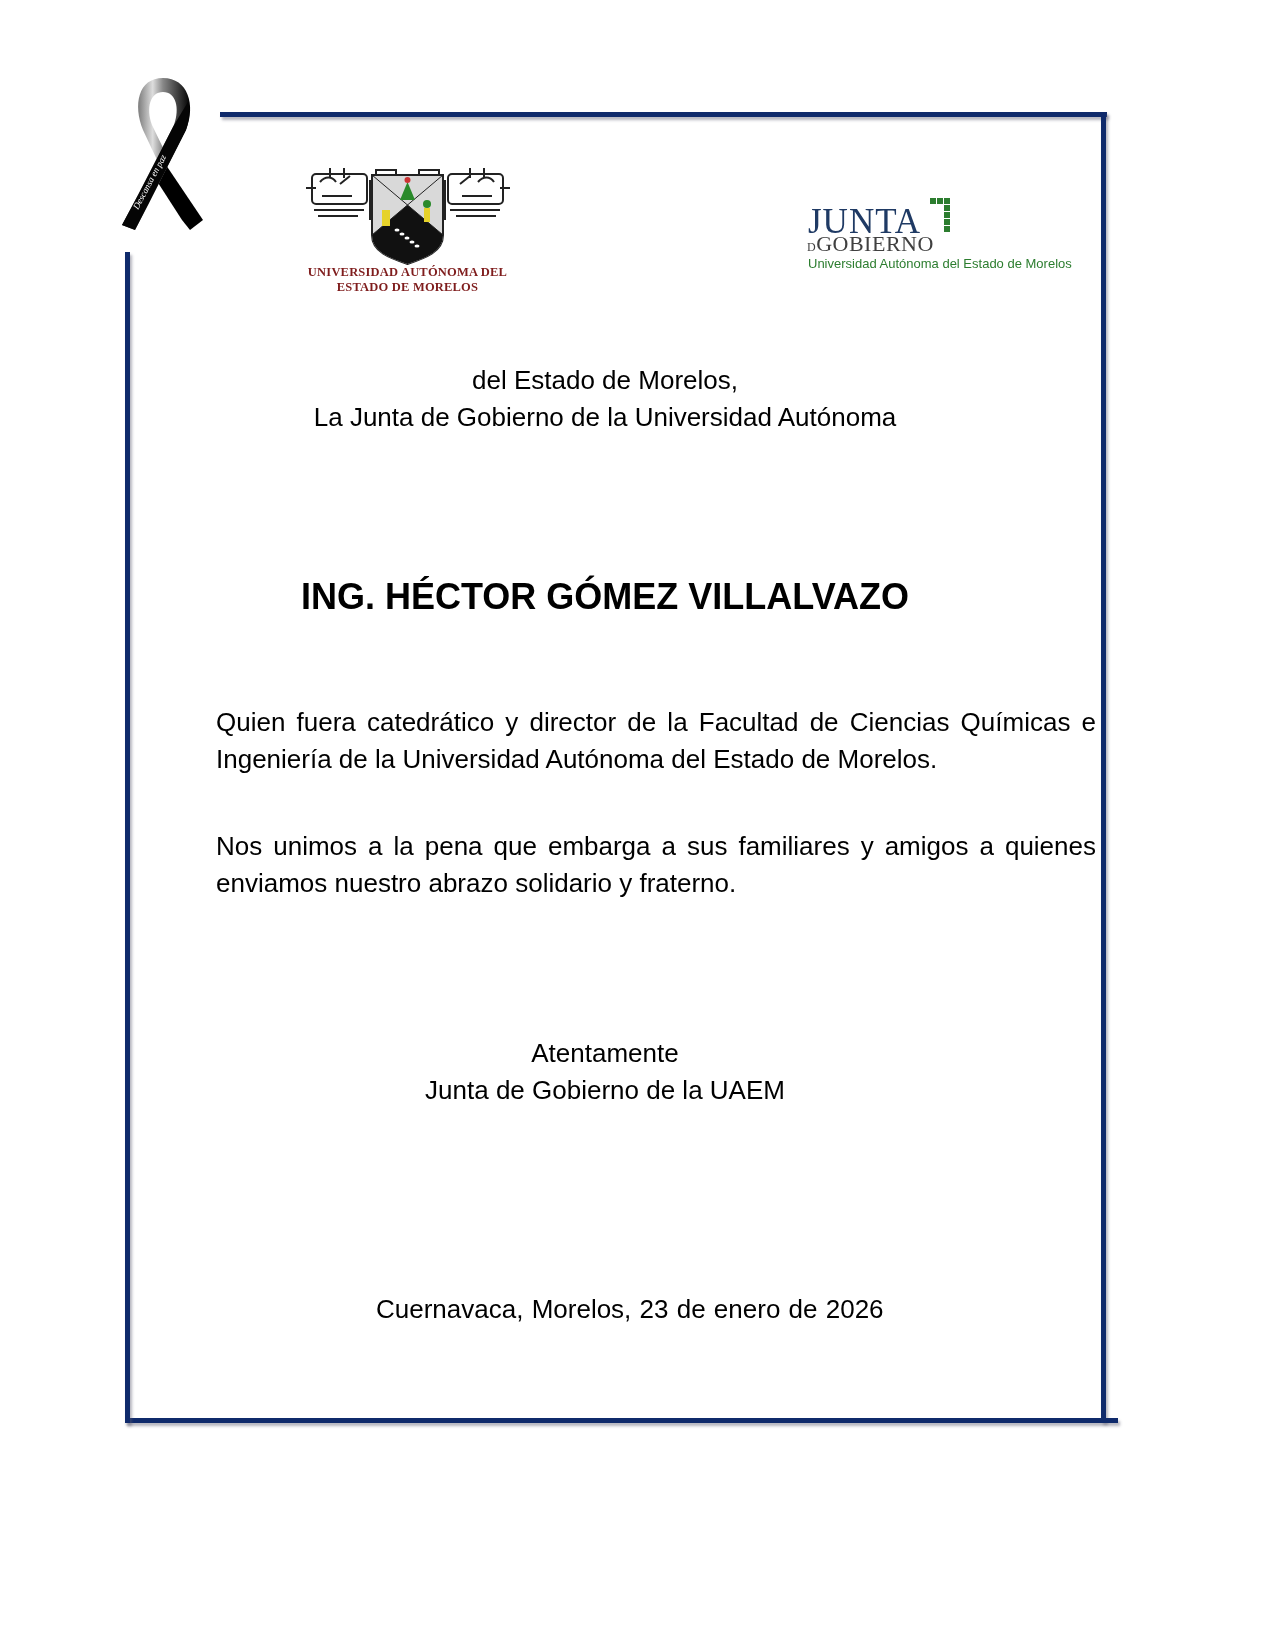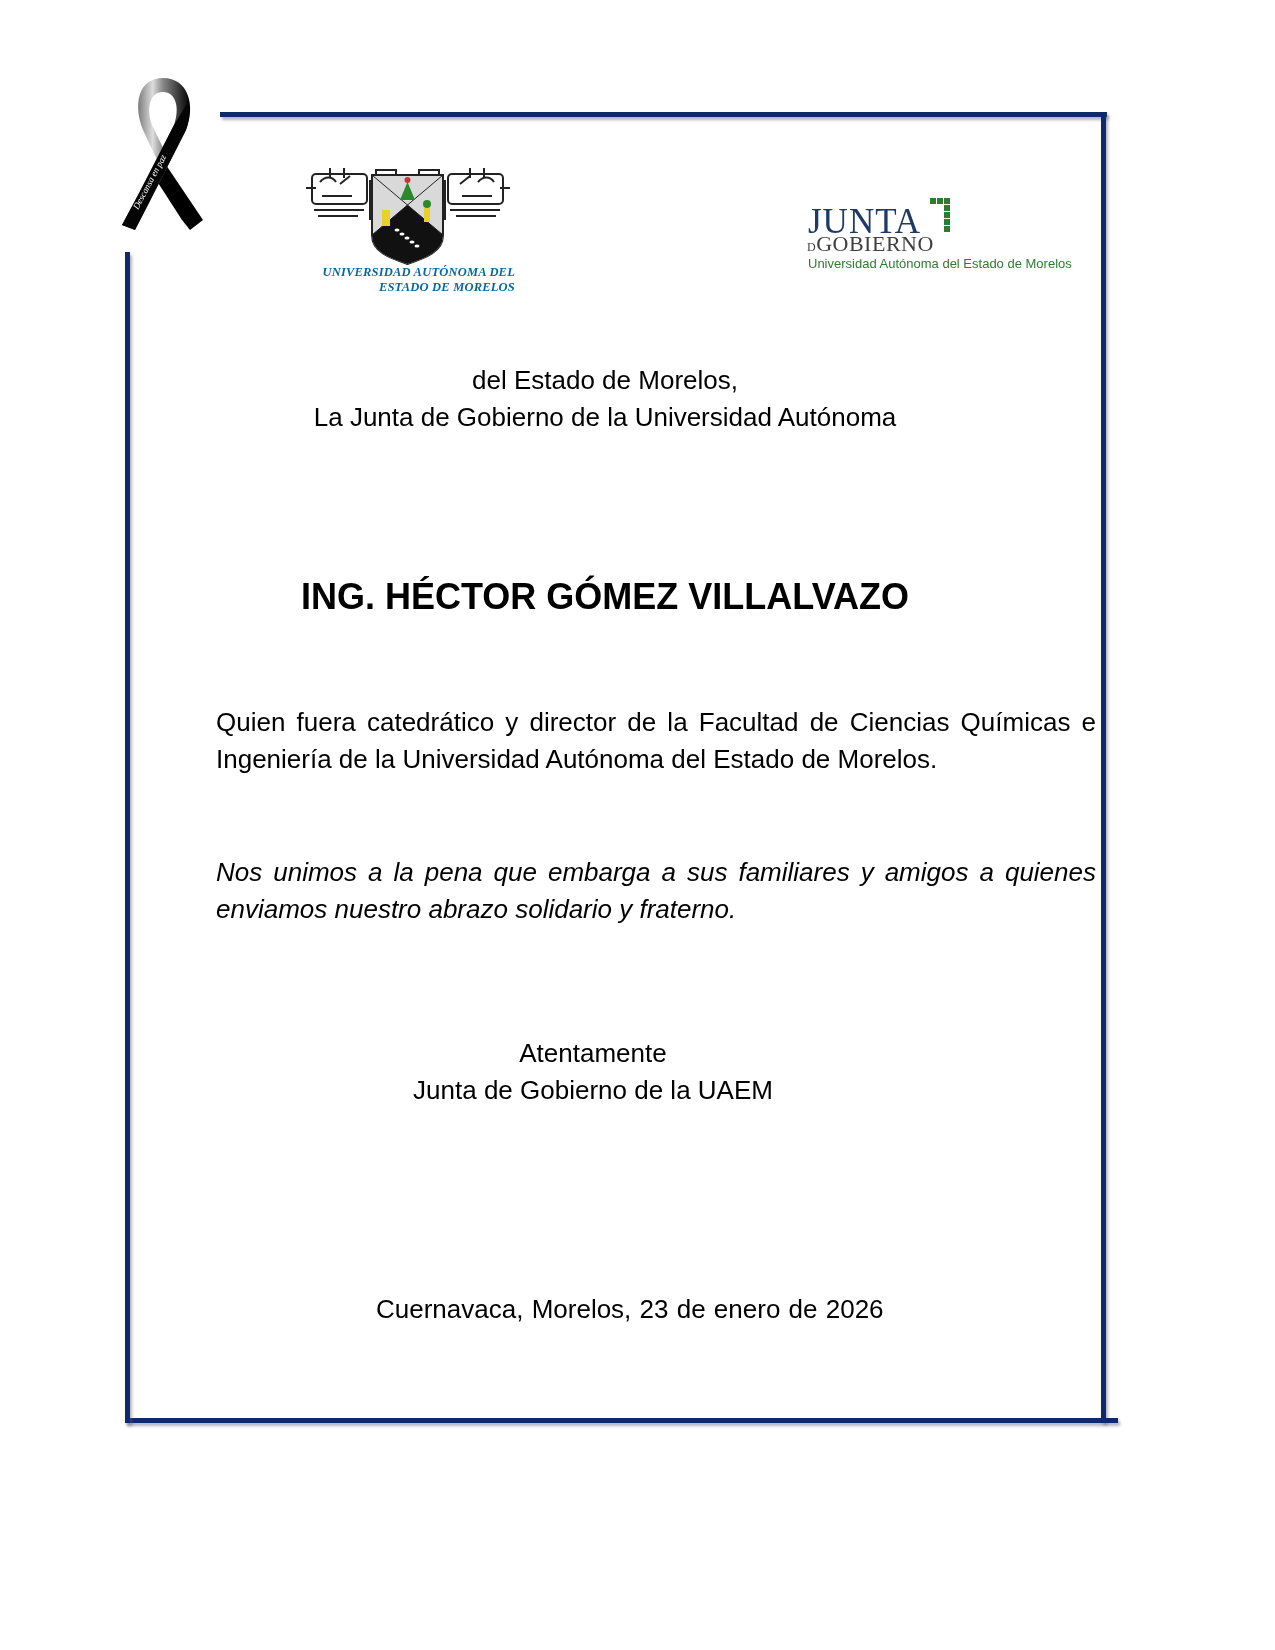--- a/index.html
+++ b/index.html
@@ -13,44 +13,44 @@
   .line-right  { left: 1101px; top: 112px; width: 5px; height: 1310px; }
   .line-bottom { left: 125px; top: 1418px; width: 993px; height: 5px; }
   .line-left   { left: 125px; top: 252px; width: 5px; height: 1171px; }
 
   
   .ribbon { position: absolute; left: 108px; top: 70px; width: 110px; height: 170px; }
 
   
   .uaem-logo { position: absolute; left: 300px; top: 160px; width: 215px; height: 140px; }
   .uaem-crest { position: absolute; left: 0; top: 0; width: 215px; height: 105px; }
-  .uaem-name { position: absolute; left: 0; top: 105px; width: 215px; text-align: right;
+  .uaem-name { position: absolute; left: 0; top: 105px; width: 215px; text-align: center;
                font-family: "Liberation Serif", serif; font-weight: bold; font-size: 12.5px;
-               line-height: 15px; color: #0369a1; letter-spacing: 0.2px; font-style: italic; }
+               line-height: 15px; color: #7f1d1d; letter-spacing: 0.2px; }
 
   
   .junta-logo { position: absolute; left: 800px; top: 194px; width: 165px; height: 80px; }
   .junta-word { position: absolute; left: 8px; top: 10px; font-family: "Liberation Serif", serif;
                 font-size: 35px; color: #1f3a64; letter-spacing: 1px; line-height: 35px; }
   .junta-gob  { position: absolute; left: 7px; top: 39px; font-family: Liberation Serif, serif;
                 font-size: 22px; color: #404040; letter-spacing: 0.5px; line-height: 22px; }
   .junta-gob small { font-size: 12px; }
   .junta-sub  { position: absolute; left: 8px; top: 62px; font-size: 13px; color: #2c7d2f;
                 white-space: nowrap; }
   .junta-squares { position: absolute; left: 130px; top: 4px; width: 26px; height: 34px; }
 
   
   .txt { position: absolute; font-size: 26px; line-height: 37px; }
   .center { text-align: center; }
   .intro { left: 130px; top: 362px; width: 950px; }
   .name { left: 130px; top: 578px; width: 950px; font-weight: bold; font-size: 36px; }
   .para { left: 168px; width: 880px; text-align: justify; text-align-last: left; margin-left: 48px; }
   .para1 { top: 704px; }
-  .para2 { top: 854px; font-style: italic; }
-  .sign { left: 118px; top: 1035px; width: 950px; }
+  .para2 { top: 828px; }
+  .sign { left: 130px; top: 1035px; width: 950px; }
   .date { left: 376px; top: 1291px; width: 620px; word-spacing: 1px; }
   .line-row { display: block; white-space: nowrap; }
 </style>
 </head>
 <body>
 
 <div class="line line-top"></div>
 <div class="line line-right"></div>
 <div class="line line-bottom"></div>
 <div class="line line-left"></div>

